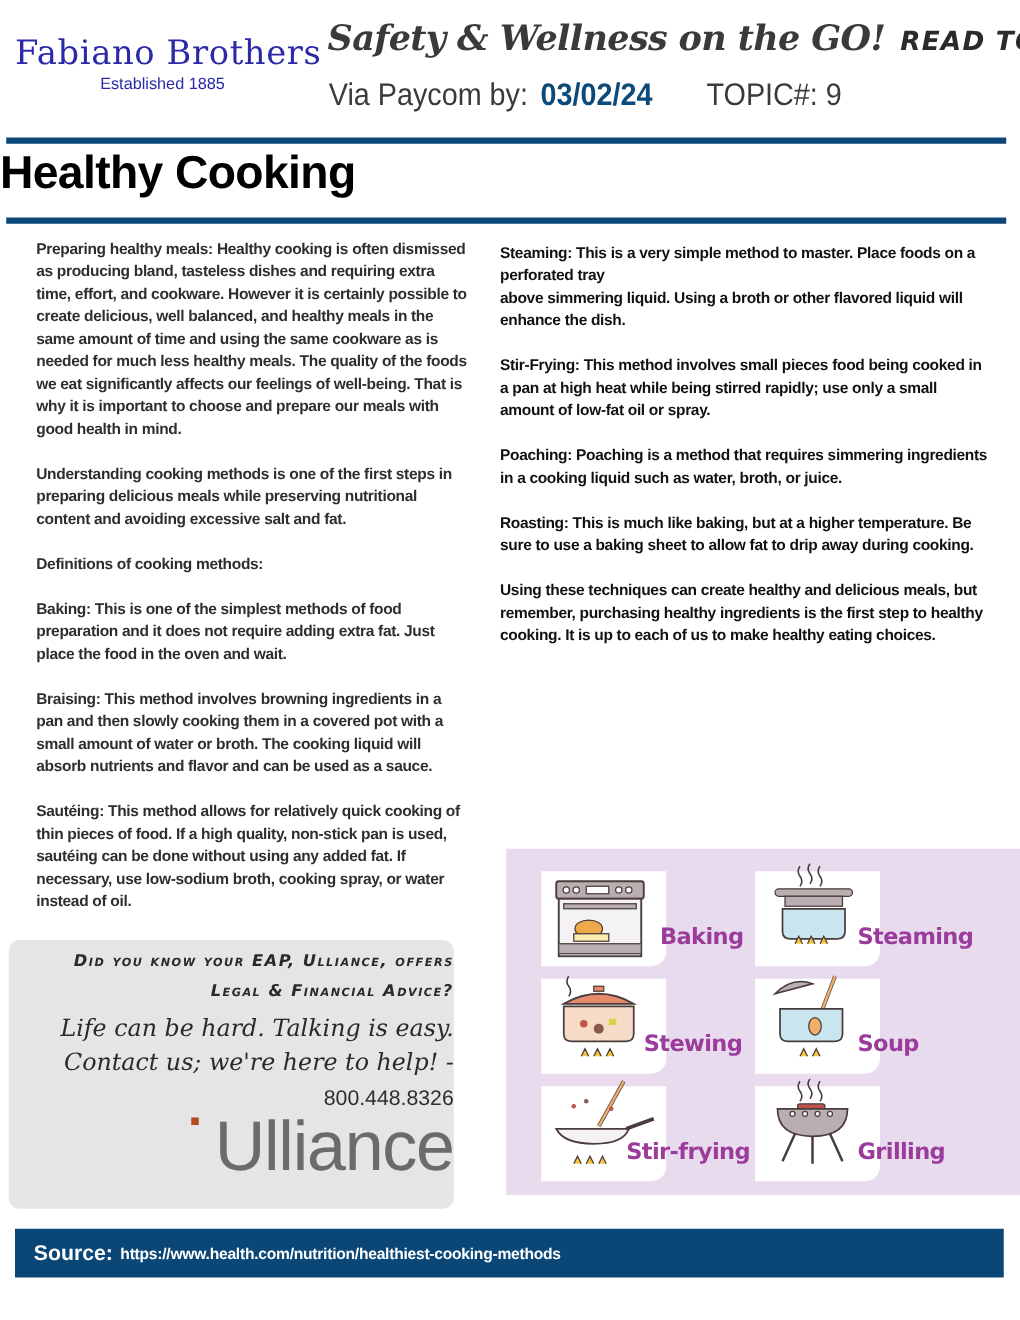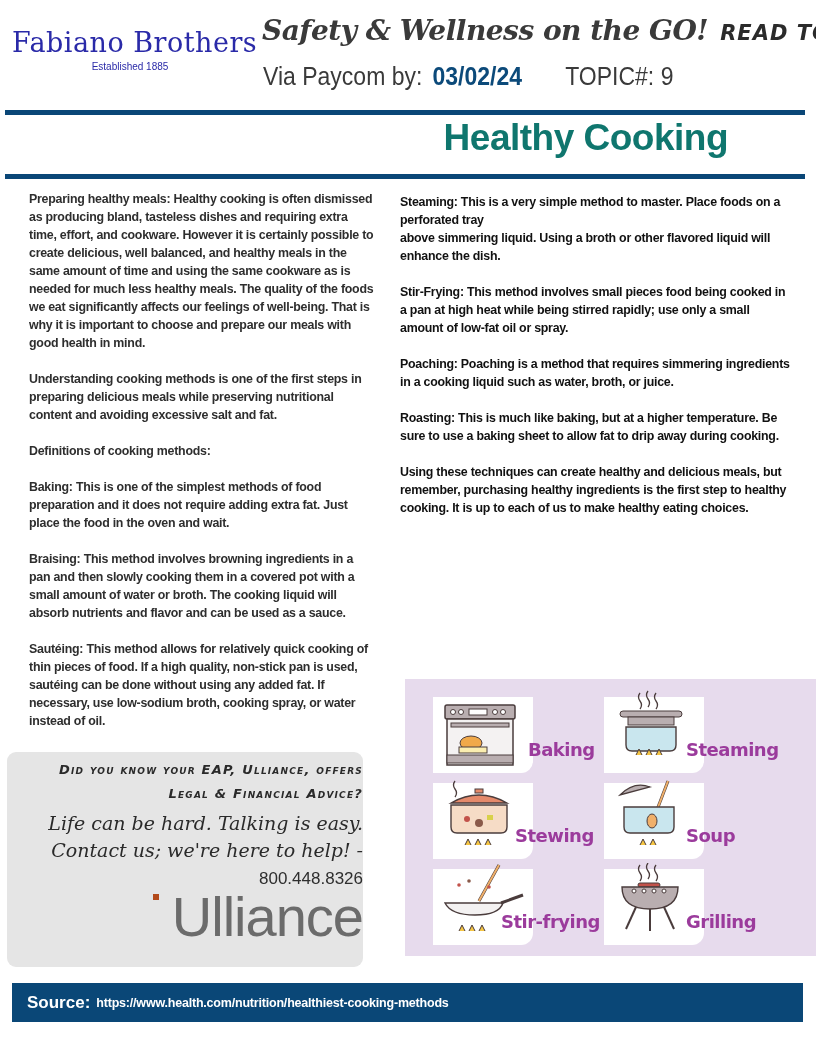--- a/index.html
+++ b/index.html
@@ -2,35 +2,35 @@
 <html><head>
 <meta charset="utf-8">
 <style>
   * { box-sizing: border-box; margin: 0; padding: 0; }
   html, body { width: 816px; height: 1056px; background: #ffffff; overflow: hidden; }
   body { position: relative; font-family: "Liberation Sans", sans-serif; color: #222; }
 
   
   .logo { position: absolute; left: 12px; top: 26px; width: 236px; height: 56px; text-align: center; }
   .logo-name { font-family: "DejaVu Serif", serif; font-size: 27px; color: #2a2aa8; letter-spacing: 0.5px; line-height: 34px; white-space: nowrap; }
-  .logo-est { font-family: "Liberation Sans", sans-serif; font-size: 10px; color: #2a2aa8; line-height: 14px; }
+  .logo-est { font-family: "Liberation Sans", sans-serif; font-size: 13px; color: #2a2aa8; line-height: 14px; }
 
   .hdr-title { position: absolute; left: 262px; top: 14px; width: 540px; height: 44px; white-space: nowrap; }
   .hdr-script { font-family: "DejaVu Serif", serif; font-style: italic; font-weight: bold; font-size: 28px; color: #3a3a3a; letter-spacing: -0.5px; }
   .hdr-read { font-family: "DejaVu Sans", sans-serif; font-weight: bold; font-style: italic; font-size: 21px; color: #2b2b2b; margin-left: 12px; letter-spacing: 1px; }
 
   .hdr-sub { position: absolute; left: 263px; top: 62px; height: 34px; white-space: nowrap; font-family: "Liberation Sans", sans-serif; font-size: 25px; color: #3a3a3a; transform: scaleX(0.92); transform-origin: left; }
   .hdr-date { font-weight: bold; color: #0c4a7a; margin-left: 4px; }
   .hdr-topic { margin-left: 40px; }
 
   .rule { position: absolute; left: 5px; width: 800px; height: 5px; background: #0a4777; }
   .rule.top { top: 110px; }
   .rule.bot { top: 174px; }
 
-  .main-title { position: absolute; left: 0; top: 114px; width: 728px; text-align: right; font-family: "Liberation Sans", sans-serif; font-weight: bold; font-size: 37px; color: #0f766e; letter-spacing: -0.5px; line-height: 48px; }
+  .main-title { position: absolute; left: 0; top: 114px; width: 728px; text-align: left; font-family: "Liberation Sans", sans-serif; font-weight: bold; font-size: 37px; color: #000000; letter-spacing: -0.5px; line-height: 48px; }
 
   
   .col { position: absolute; font-family: "Liberation Sans", sans-serif; font-weight: bold; font-size: 12.4px; line-height: 18px; color: #2e2e2e; }
   .col.left { left: 29px; top: 190px; width: 345px; letter-spacing: -0.25px; }
   .col.right { left: 400px; top: 193px; width: 395px; letter-spacing: -0.25px; color: #111; }
   .para { margin-bottom: 18px; white-space: pre-line; }
 
   
   .eap-box { position: absolute; left: 7px; top: 752px; width: 356px; height: 215px; background: #e5e5e5; border-radius: 9px; text-align: right; color: #2a2a2a; }
   .eap-q { font-family: "DejaVu Sans", sans-serif; font-weight: bold; font-style: italic; font-size: 13px; letter-spacing: 1.2px; line-height: 24px; margin-top: 6px; font-variant: small-caps; }

